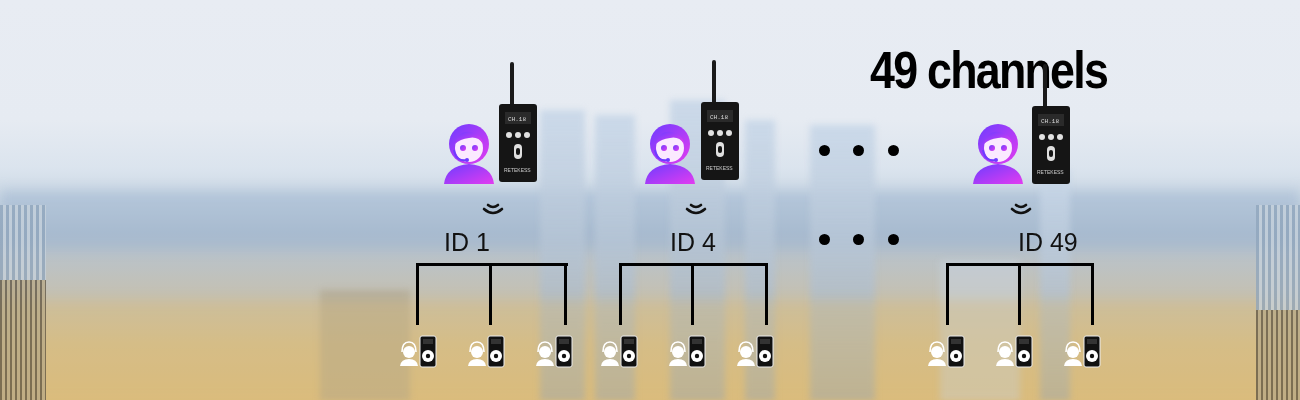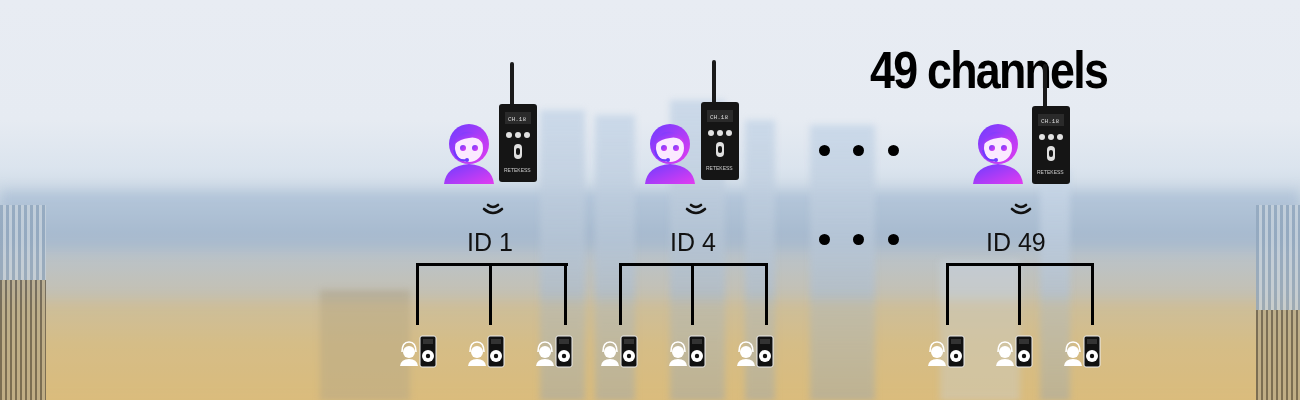--- a/index.html
+++ b/index.html
@@ -118,21 +118,21 @@
 <div class="group">
   <svg class="person" style="left:440px;top:122px">
       <use href="#person"></use>
     </svg>
   <svg class="transmitter" style="left:499px;top:62px">
       <use href="#transmitter"></use>
     </svg>
   <svg class="waves" style="left:480px;top:201px">
       <use href="#waves"></use>
     </svg>
-  <div class="id-label" style="left:467px;top:228px">ID 1</div>
+  <div class="id-label" style="left:444px;top:228px">ID 1</div>
   <div class="tree-h" style="left:416px;top:263px;width:152px"></div>
   <div class="tree-v" style="left:416px;top:263px;height:62px"></div>
   <div class="tree-v" style="left:489px;top:263px;height:62px"></div>
   <div class="tree-v" style="left:564px;top:263px;height:62px"></div>
   <svg class="receiver-unit" style="left:399px;top:334px">
       <use href="#listener"></use>
     </svg>
   <svg class="receiver-unit" style="left:467px;top:334px">
       <use href="#listener"></use>
     </svg>
@@ -181,21 +181,21 @@
 <div class="group">
   <svg class="person" style="left:969px;top:122px">
       <use href="#person"></use>
     </svg>
   <svg class="transmitter" style="left:1032px;top:64px">
       <use href="#transmitter"></use>
     </svg>
   <svg class="waves" style="left:1008px;top:201px">
       <use href="#waves"></use>
     </svg>
-  <div class="id-label" style="left:986px;top:228px">ID 49</div>
+  <div class="id-label" style="left:1018px;top:228px">ID 49</div>
   <div class="tree-h" style="left:946px;top:263px;width:148px"></div>
   <div class="tree-v" style="left:946px;top:263px;height:62px"></div>
   <div class="tree-v" style="left:1018px;top:263px;height:62px"></div>
   <div class="tree-v" style="left:1091px;top:263px;height:62px"></div>
   <svg class="receiver-unit" style="left:927px;top:334px">
       <use href="#listener"></use>
     </svg>
   <svg class="receiver-unit" style="left:995px;top:334px">
       <use href="#listener"></use>
     </svg>

